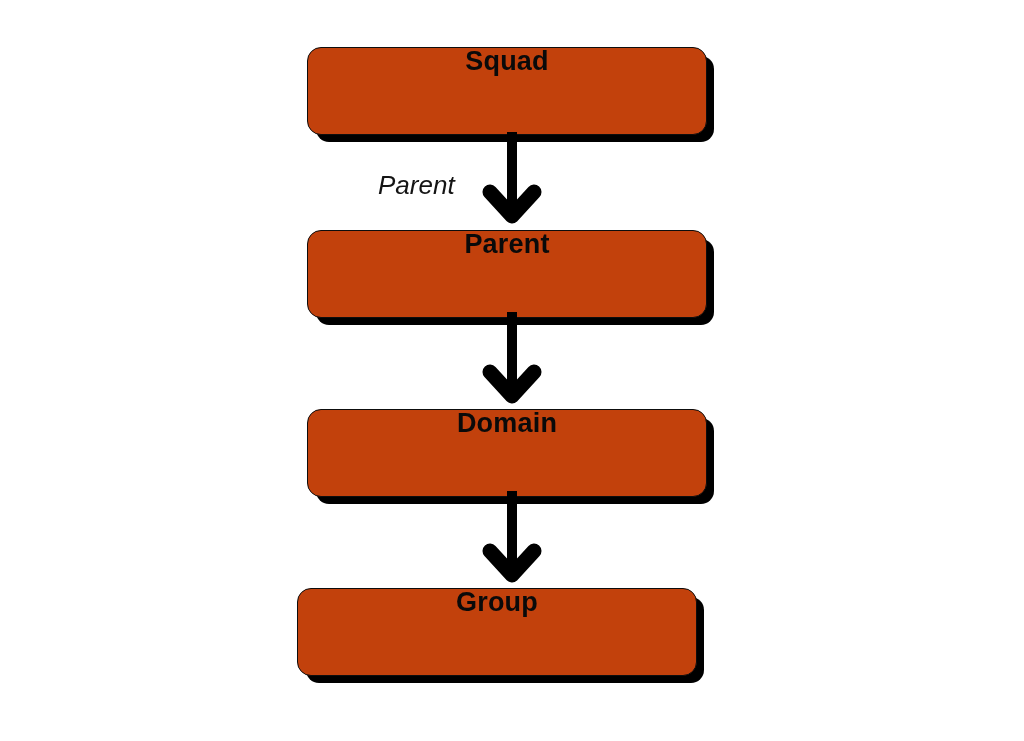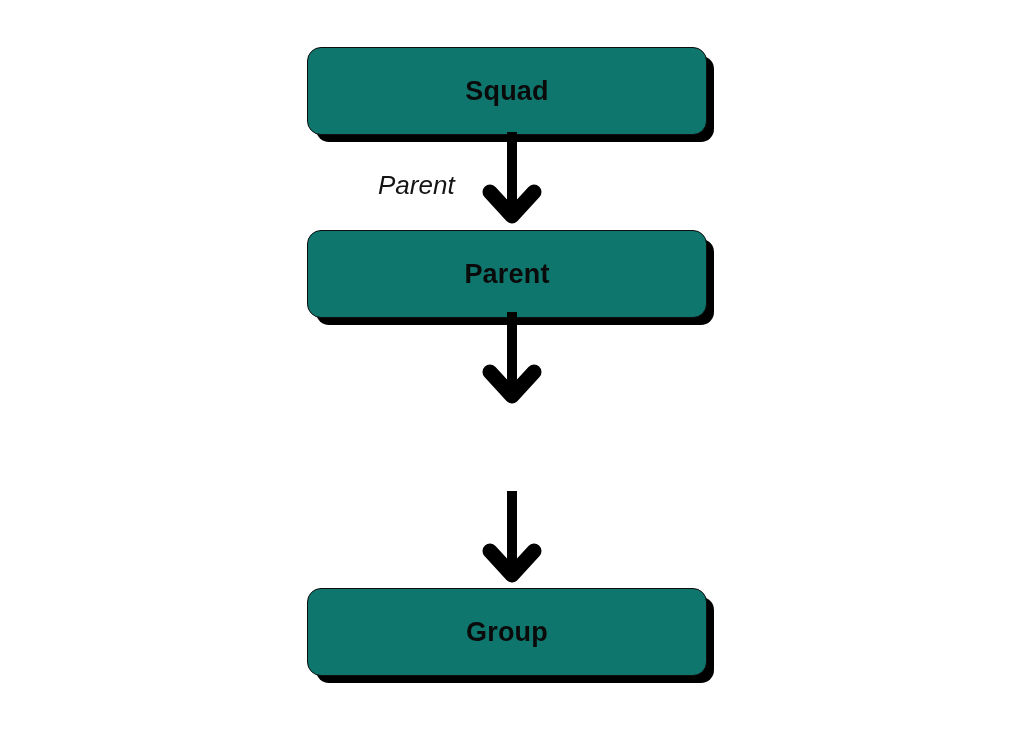--- a/index.html
+++ b/index.html
@@ -21,45 +21,45 @@
     height: 741px;
     background: #ffffff;
   }
 
   
   .node {
     position: absolute;
     width: 400px;
     height: 88px;
     box-sizing: border-box;
-    background: #0f766e;
+    background: #c2410c;
     border: 1.6px solid #0d0d0d;
     border-radius: 14px;
     display: flex;
-    align-items: center;
+    align-items: flex-start;
     justify-content: center;
     
     box-shadow: 8px 8px 0 -1px #000000;
   }
 
   .node-label {
     font-family: "Liberation Sans", sans-serif;
     font-size: 27px;
     font-weight: bold;
     color: #0a0a0a;
     letter-spacing: 0.2px;
     line-height: 1;
     user-select: none;
   }
 
   
   #node-squad  { left: 307px; top:  47px; }
   #node-tribe  { left: 307px; top: 230px; }
   #node-domain { left: 307px; top: 409px; }
-  #node-group  { left: 307px; top: 588px; }
+  #node-group  { left: 297px; top: 588px; }
 
   
   .edge {
     position: absolute;
     left: 478px;
     width: 68px;
     pointer-events: none;
   }
   #edge-squad-tribe  { top: 132px; height: 100px; }
   #edge-tribe-domain { top: 312px; height: 100px; }
@@ -103,20 +103,23 @@
     <span class="node-label">Parent</span>
   </div>
 
   <div class="edge" id="edge-tribe-domain">
     <svg viewBox="0 0 68 100" preserveAspectRatio="none" aria-hidden="true">
       <line x1="34" y1="0" x2="34" y2="74" stroke="#000000" stroke-width="10" stroke-linecap="butt"></line>
       <path d="M 12 60 L 34 84 L 56 60" fill="none" stroke="#000000" stroke-width="15" stroke-linecap="round" stroke-linejoin="round"></path>
     </svg>
   </div>
 
+  <div class="node" id="node-domain">
+    <span class="node-label">Domain</span>
+  </div>
 
   <div class="edge" id="edge-domain-group">
     <svg viewBox="0 0 68 100" preserveAspectRatio="none" aria-hidden="true">
       <line x1="34" y1="0" x2="34" y2="74" stroke="#000000" stroke-width="10" stroke-linecap="butt"></line>
       <path d="M 12 60 L 34 84 L 56 60" fill="none" stroke="#000000" stroke-width="15" stroke-linecap="round" stroke-linejoin="round"></path>
     </svg>
   </div>
 
   <div class="node" id="node-group">
     <span class="node-label">Group</span>

